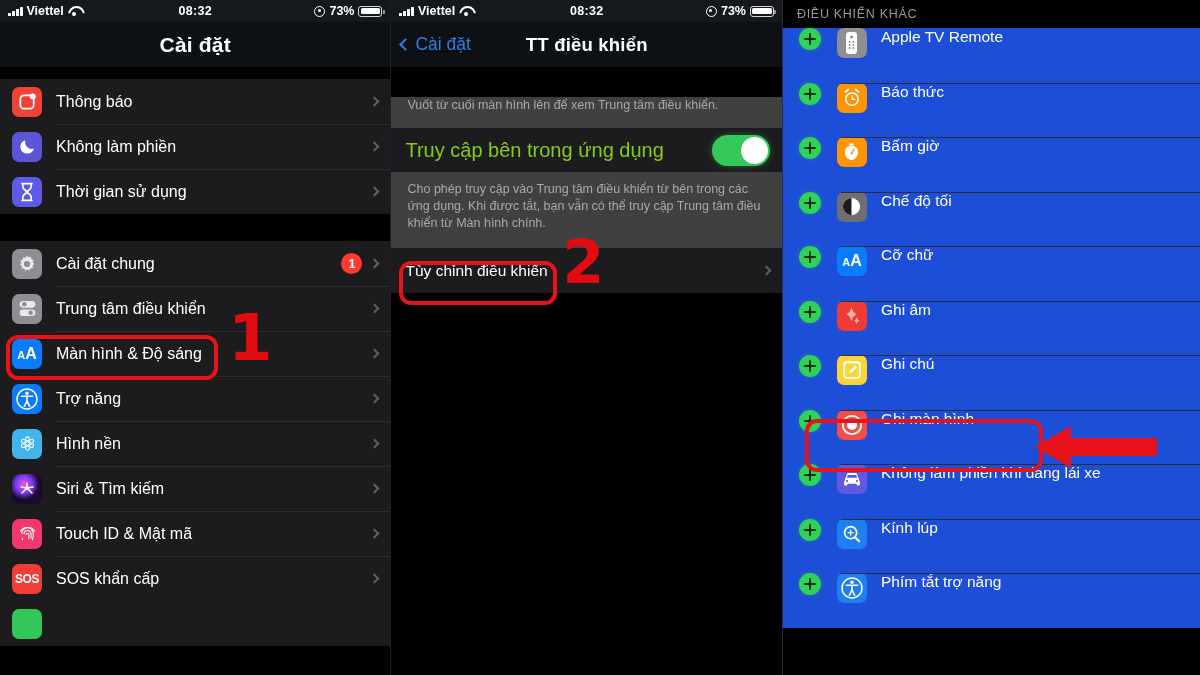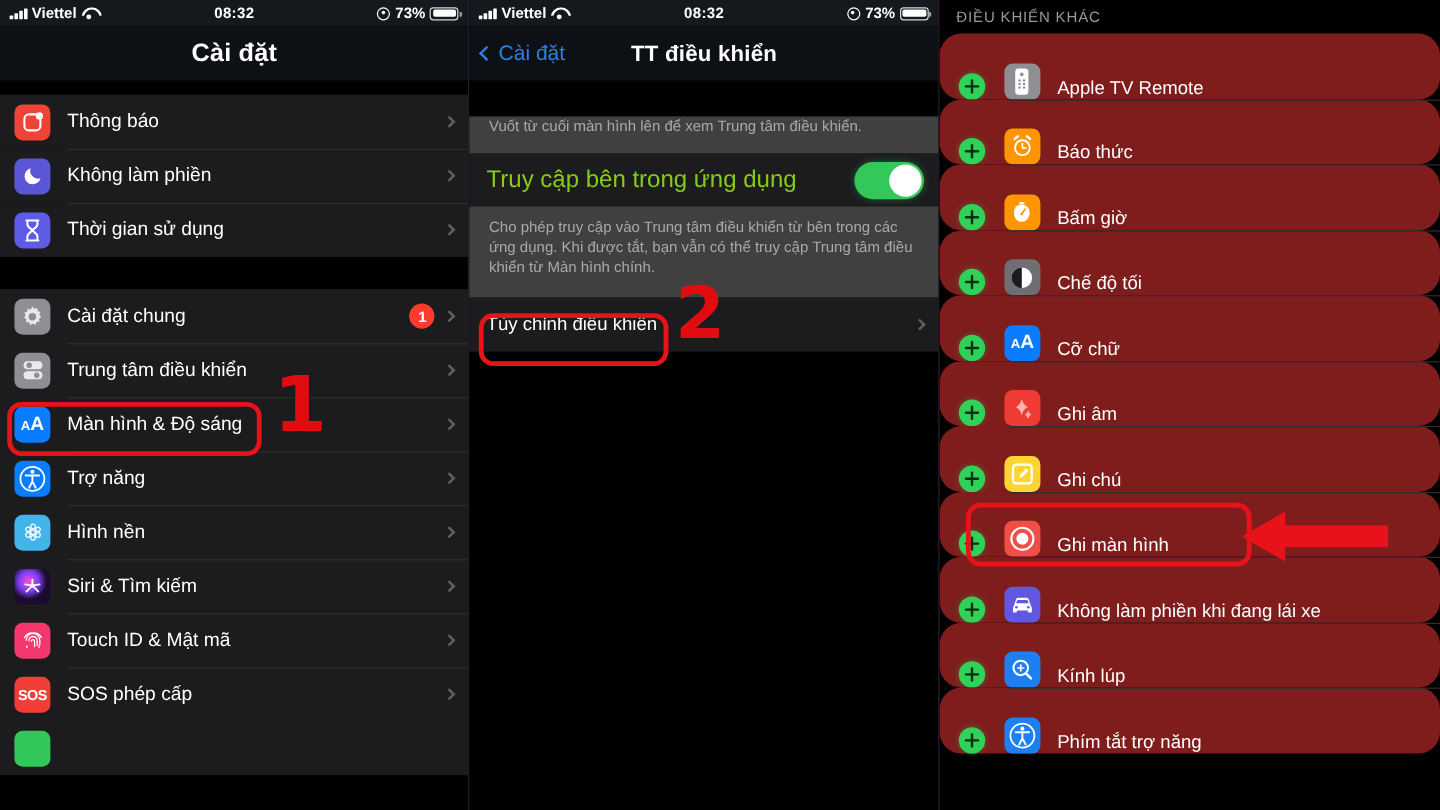--- a/index.html
+++ b/index.html
@@ -62,21 +62,21 @@
   }
   .battery::after {
     content:""; position:absolute; right:-3.4px; top:3.2px; width:2px; height:4px;
     background:#9a9a9a; border-radius:0 1px 1px 0;
   }
   .battery span { display:block; height:100%; background:#fff; border-radius:1.5px; }
 
   
   .navbar {
     height: 45px; background: #0d1014; position: relative;
-    display: flex; align-items: center;
+    display: flex; align-items: center; text-decoration: underline;
   }
   .nav-title {
     position: absolute; left: 0; right: 0; text-align: center;
     color: #fff; font-size: 21px; font-weight: bold; letter-spacing: .2px;
   }
   .nav-title.small { font-size: 18.5px; }
   .nav-back {
     display: flex; align-items: center; gap: 2px; color: #2d7fe0;
     font-size: 17.5px; padding-left: 10px; z-index: 2;
   }
@@ -140,22 +140,22 @@
   }
   .link-row .lbl { color: #fff; font-size: 15.5px; }
 
   
   .r-header {
     height: 28px; background: #000; color: #98989d;
     font-size: 12.5px; letter-spacing: .7px; display: flex; align-items: center;
     padding-left: 14px; text-transform: uppercase;
   }
   .r-row {
-    position: relative; display: flex; align-items: flex-end; height: 54.5px;
-    background: #7f1d1d; padding-left: 16px; border-radius: 18px;
+    position: relative; display: flex; align-items: flex-start; height: 54.5px;
+    background: #1d4ed8; padding-left: 16px;
   }
   .r-row + .r-row::before {
     content: ""; position: absolute; left: 58px; right: 0; top: 0; height: 1px; background: #2e2e30;
   }
   .plus {
     width: 22px; height: 22px; border-radius: 50%; background: #30d158;
     position: relative; flex: 0 0 22px; box-shadow: 0 0 5px rgba(48,209,88,.35);
   }
   .plus::before, .plus::after {
     content:""; position:absolute; background:#0b2f12; border-radius:1px;
@@ -360,21 +360,21 @@
           </div>
           <div class="row-label">Touch ID &amp; Mật mã</div>
           <div class="row-right">
             <span class="chev"></span>
           </div>
         </div>
         <div class="row">
           <div class="row-icon" style="background: rgb(240, 62, 55);">
             <span style="font-size:12px;font-weight:bold;letter-spacing:-.4px">SOS</span>
           </div>
-          <div class="row-label">SOS phép cấp</div>
+          <div class="row-label">SOS khẩn cấp</div>
           <div class="row-right">
             <span class="chev"></span>
           </div>
         </div>
       </div>
 
     <div class="row">
       <div class="row-icon" style="background:#32c759"></div>
     </div>
 

